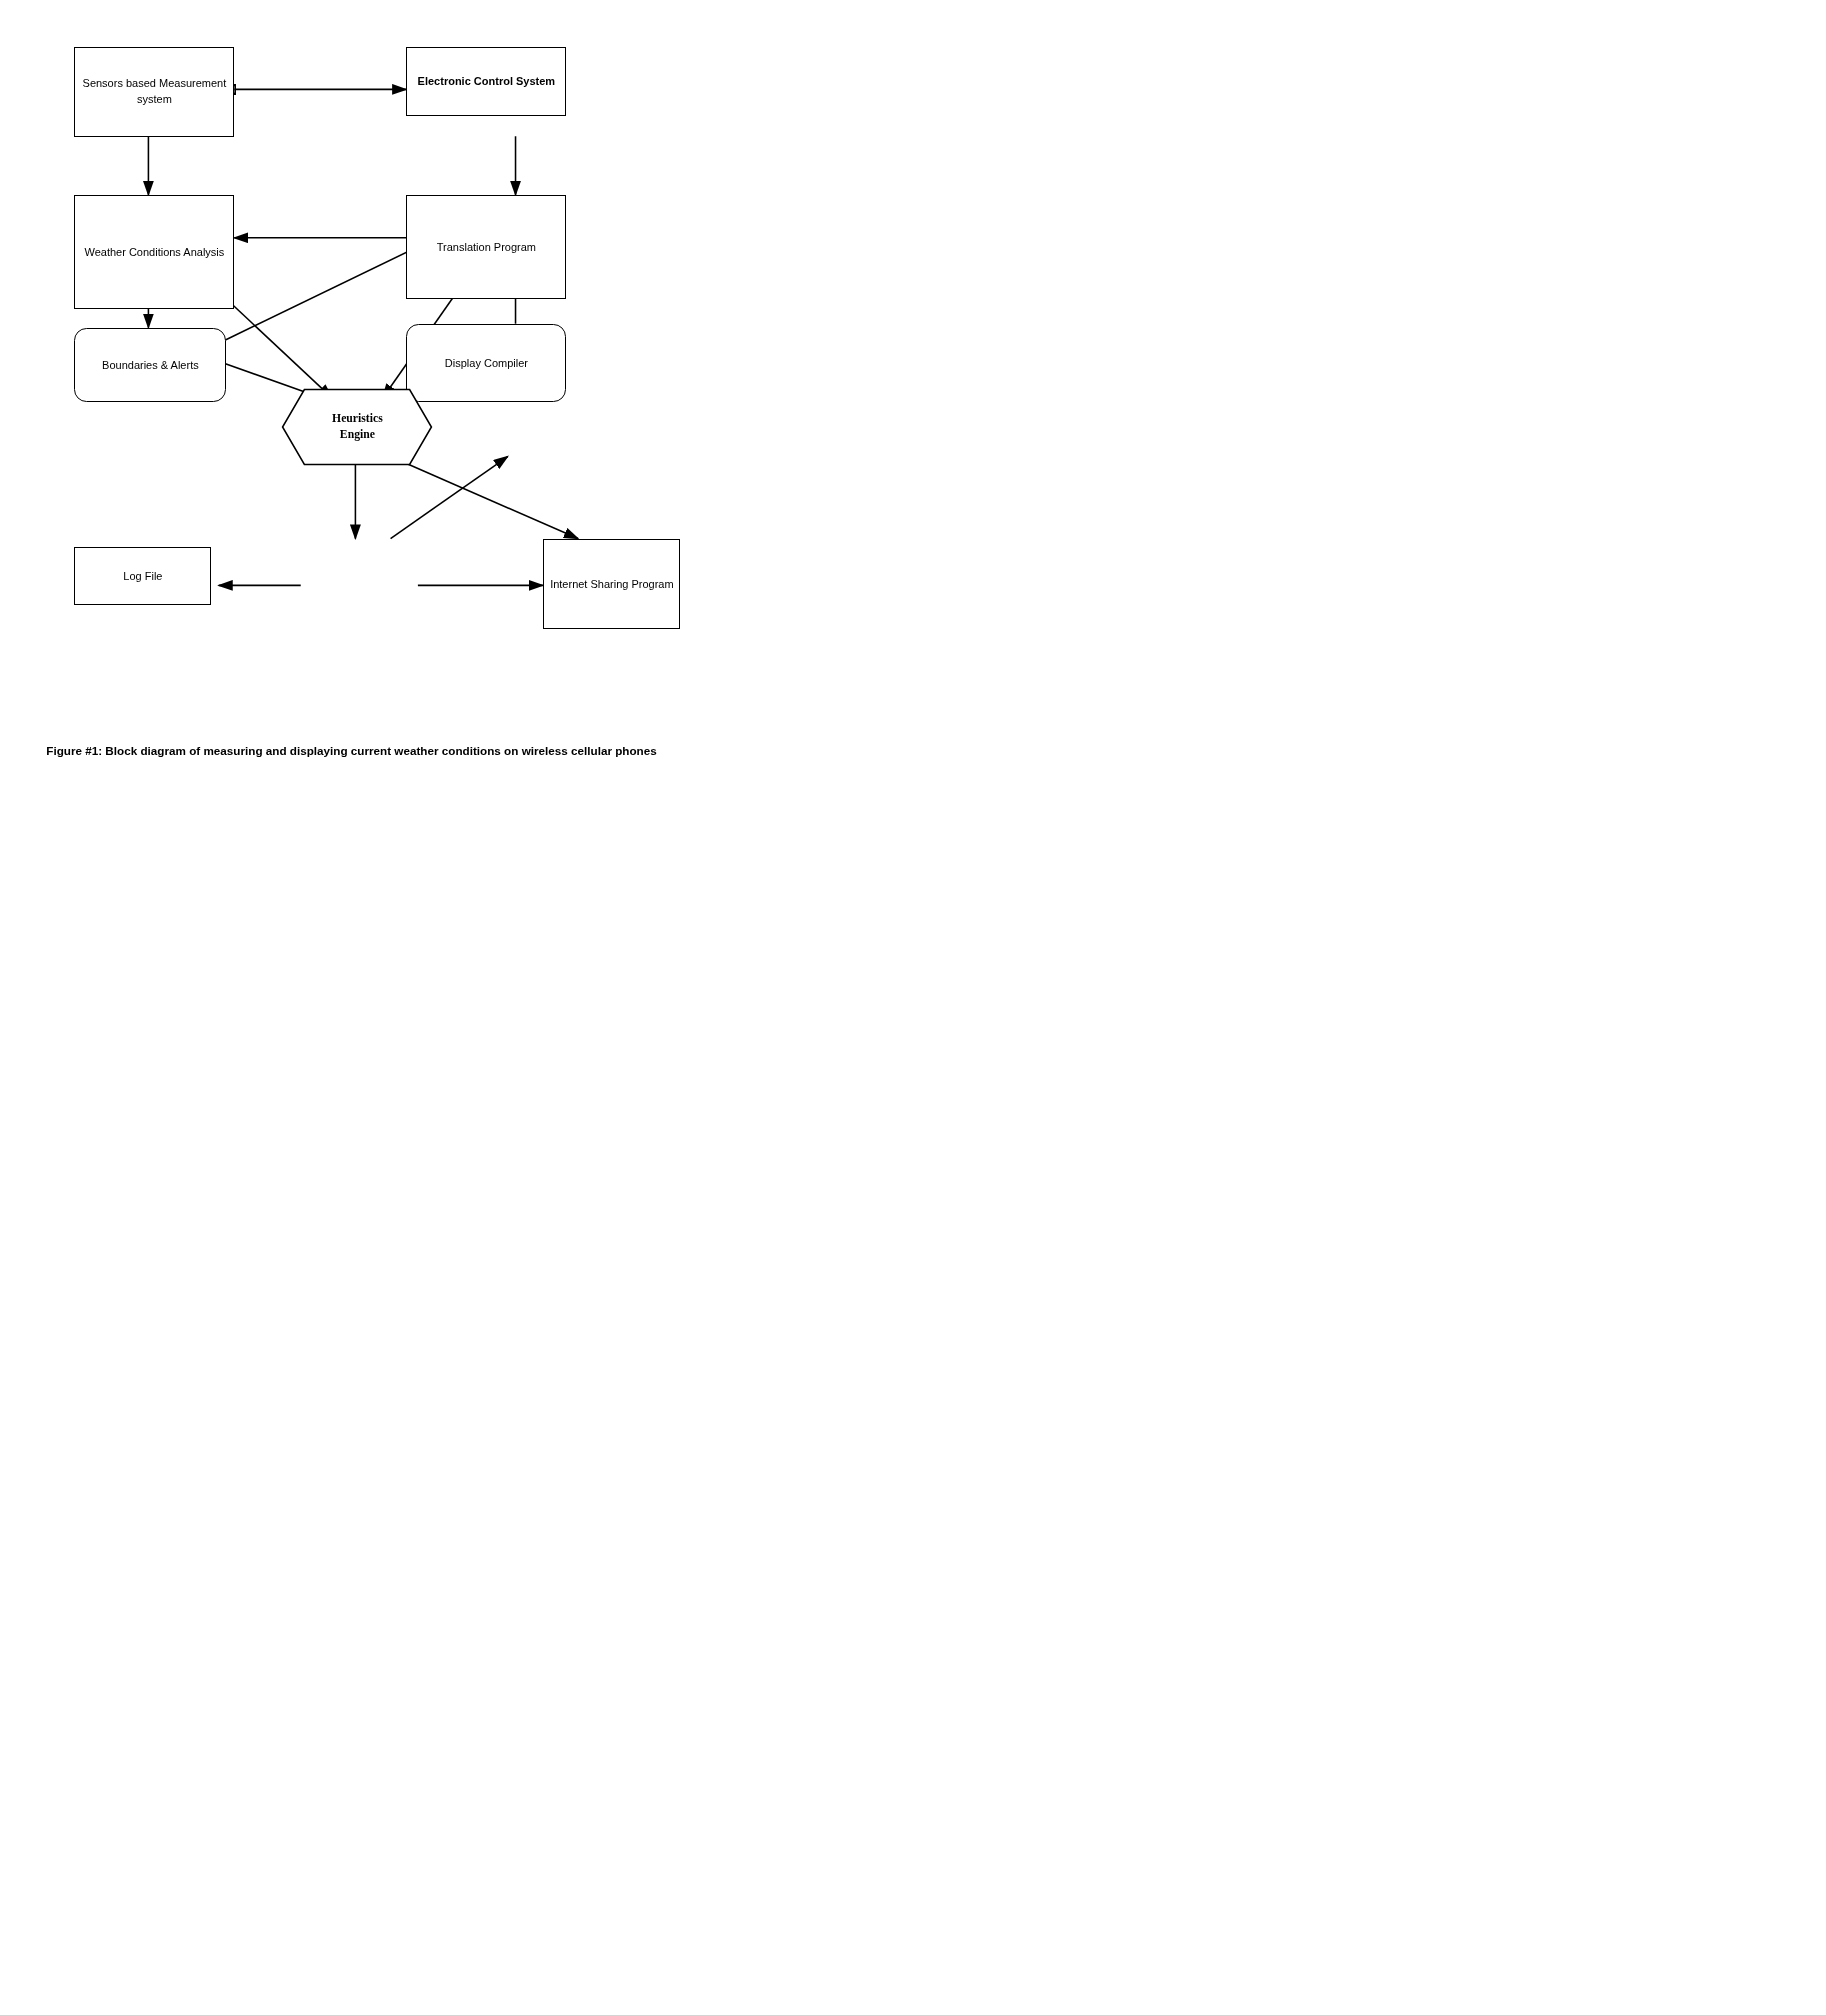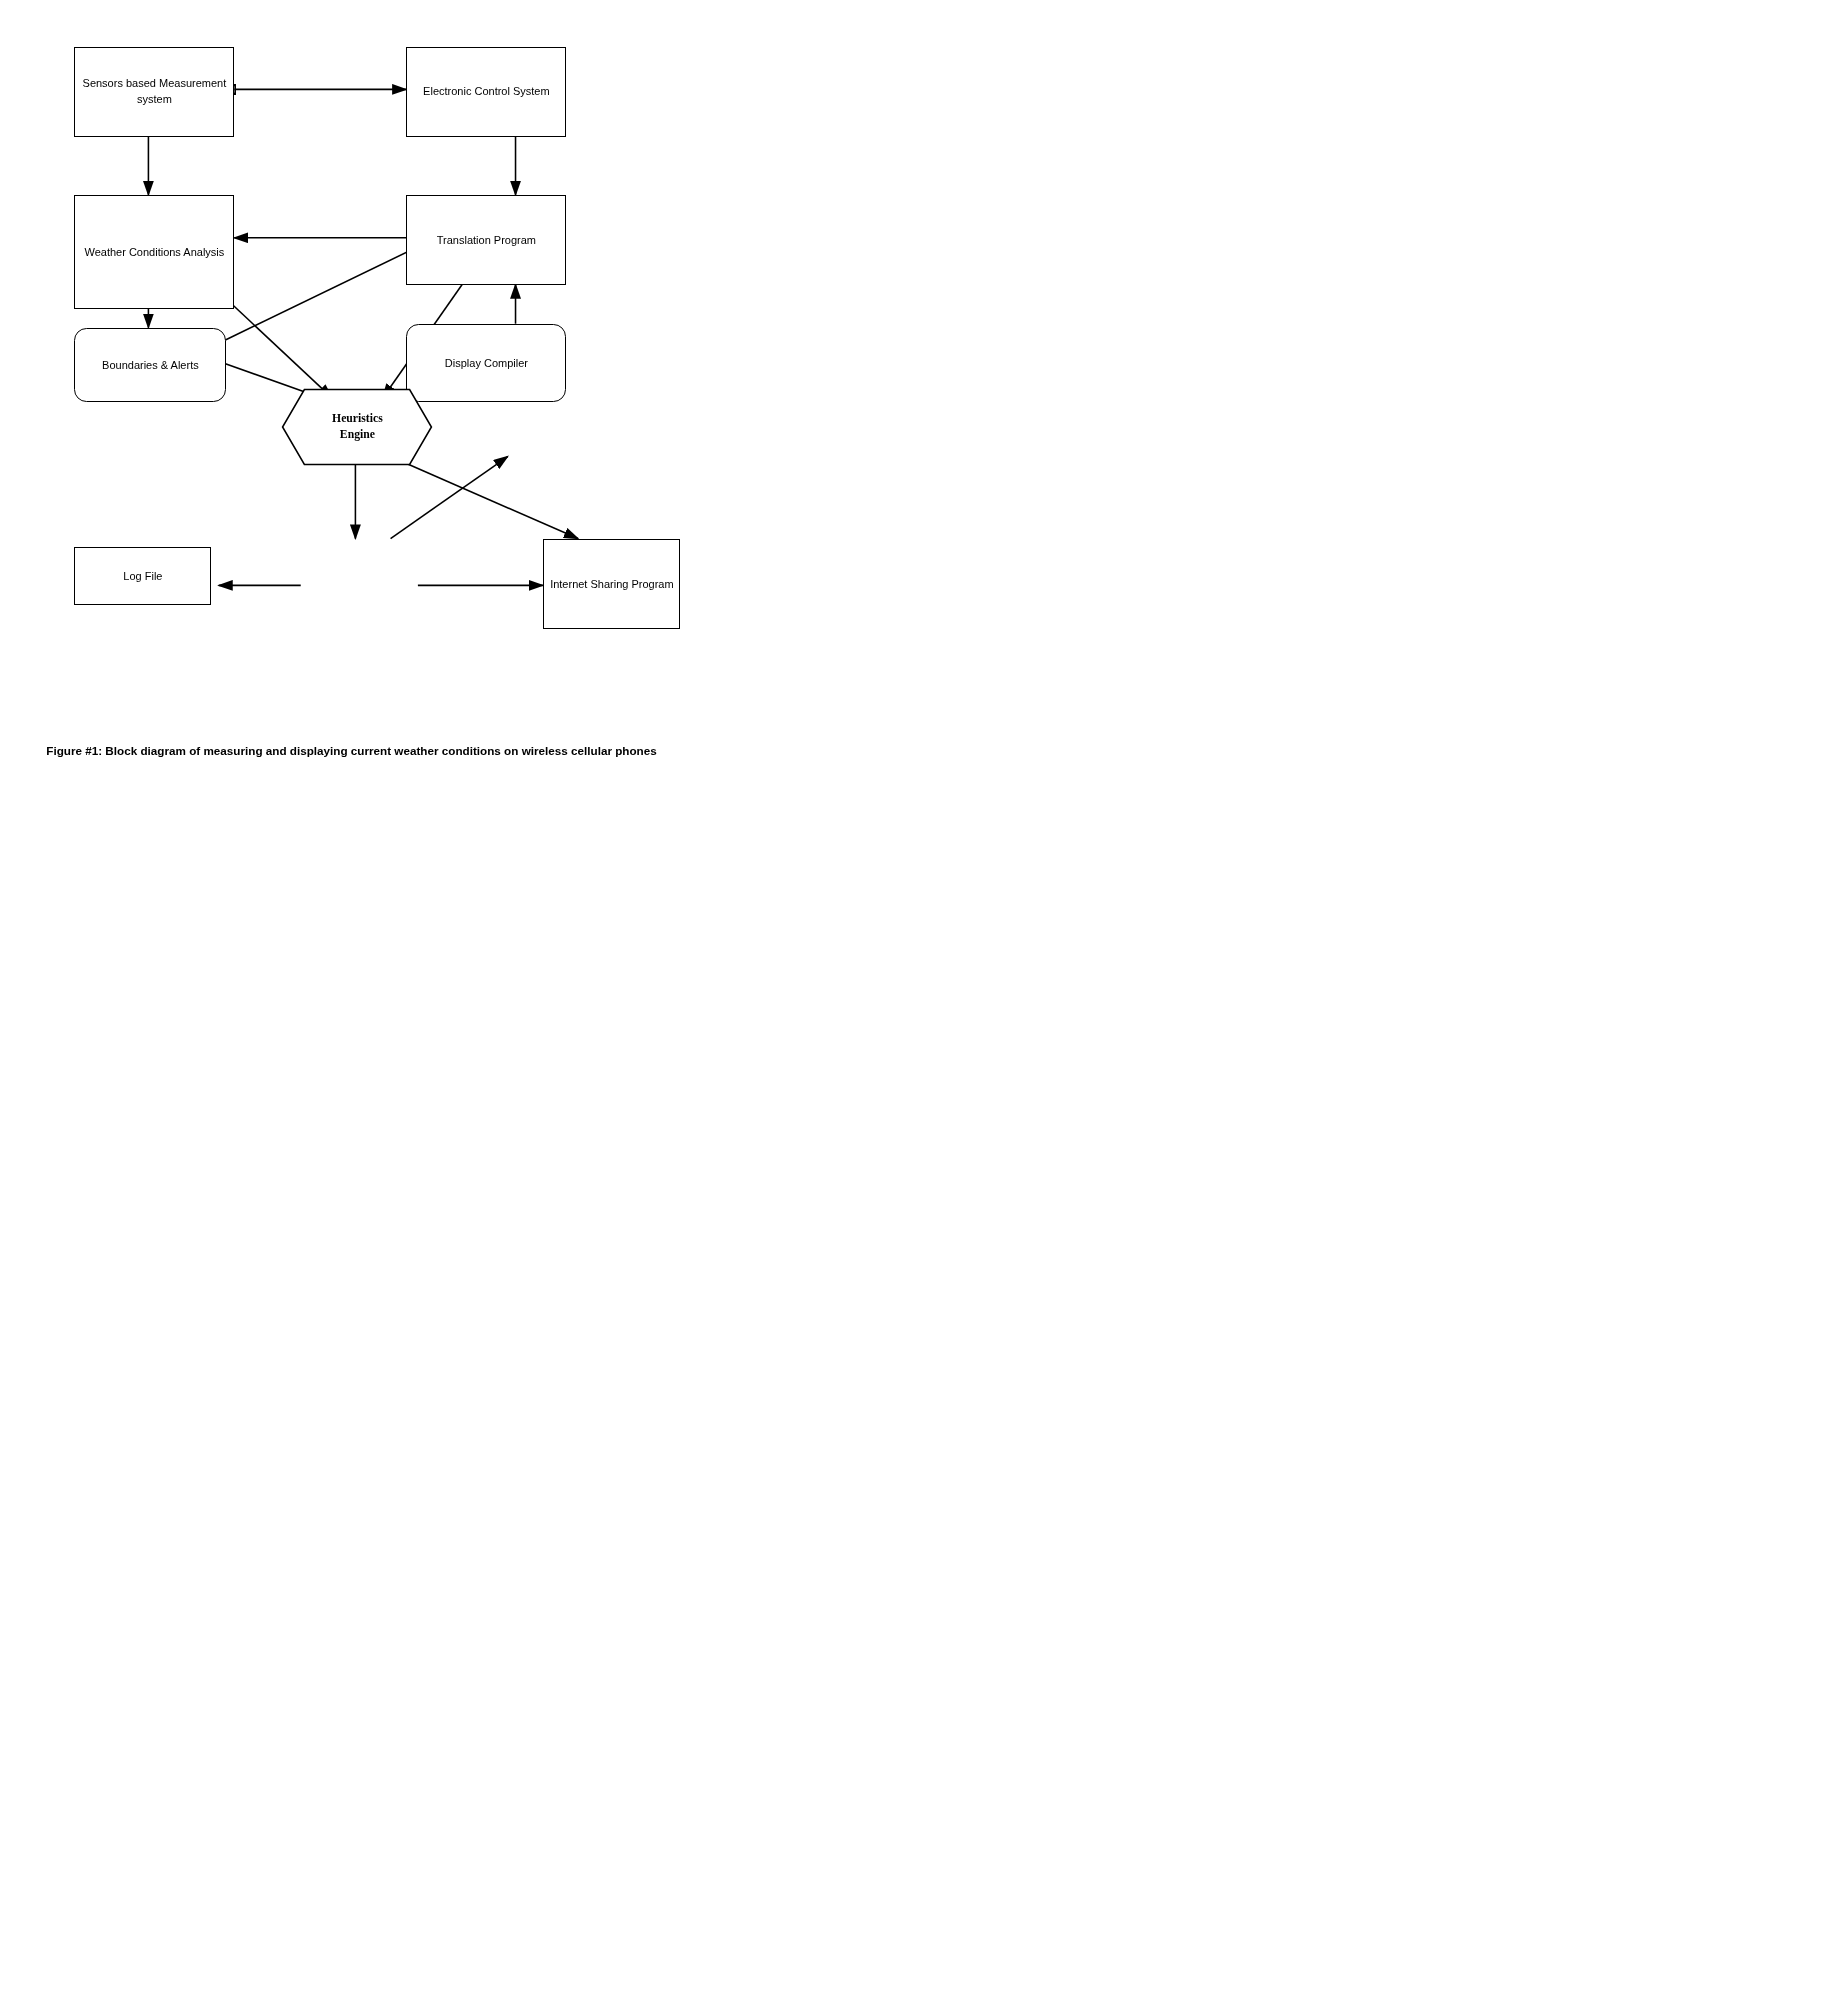--- a/index.html
+++ b/index.html
@@ -136,32 +136,32 @@
     <line x1="505" y1="720" x2="665" y2="720" marker-end="url(#arrow)"></line>
 
   </svg>
 
   <div class="box" style="left:51px; top:23.4px; width:160px; height:90px;">
     <span>Sensors based
 Measurement
 system</span>
   </div>
 
-  <div class="box" style="left:383px; top:23.4px; width:160px; height:90px;">
+  <div class="box" style="left:383px; top:23.4px; width:160px; height:69px;font-weight:bold;">
     <span>Electronic
 Control
 System</span>
   </div>
 
   <div class="box" style="left:51px; top:172px; width:160px; height:114px;text-align:right;">
     <span>Weather
 Conditions Analysis</span>
   </div>
 
-  <div class="box" style="left:383px; top:172px; width:160px; height:90px;">
+  <div class="box" style="left:383px; top:172px; width:160px; height:104px;">
     <span>Translation
 Program</span>
   </div>
 
   <div class="box box-rounded" style="left:51px; top:305px; width:152px; height:74px;">
     <span>Boundaries &amp;
 Alerts</span>
   </div>
 
   <div class="box box-rounded" style="left:383px; top:301px; width:160px; height:78px;">

